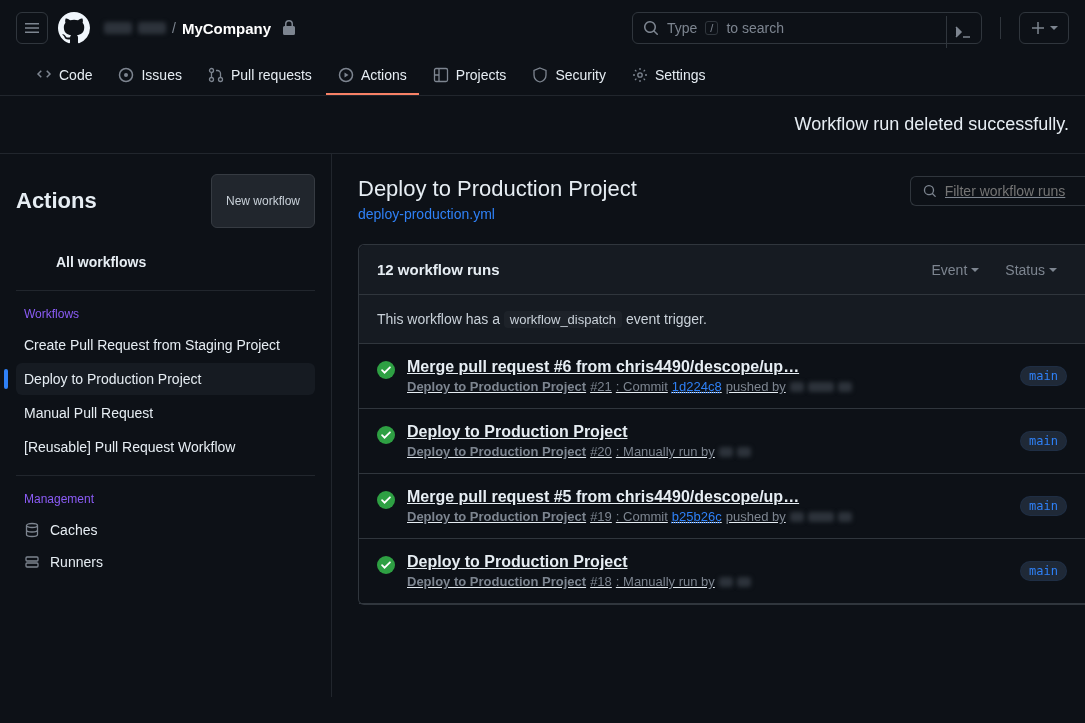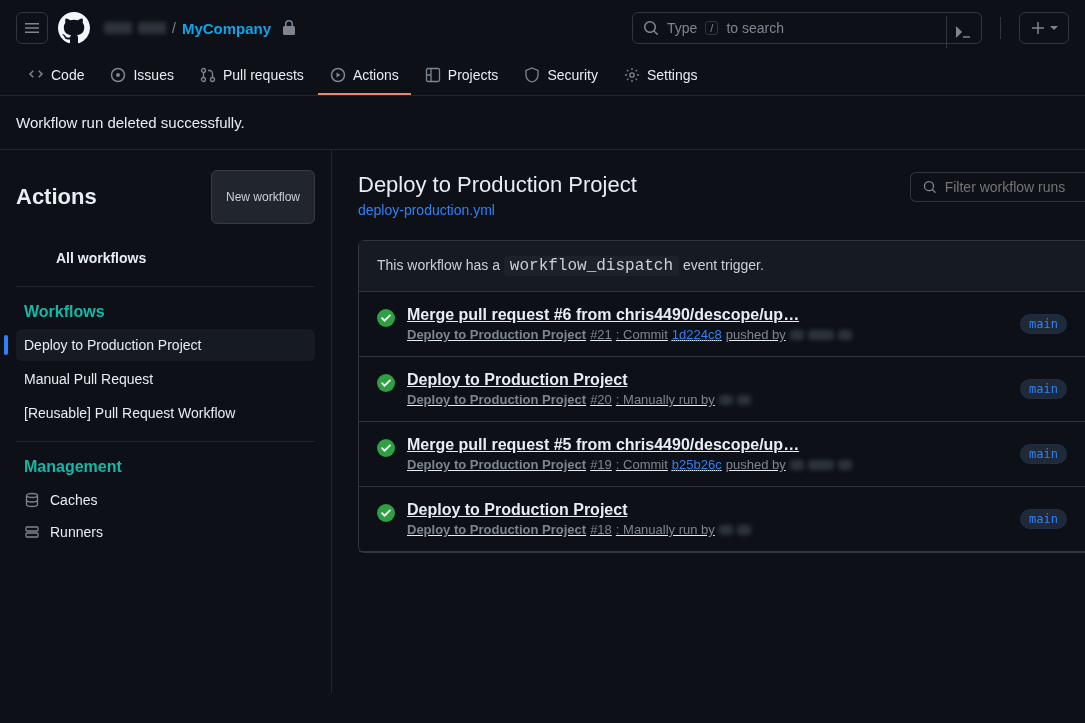--- a/index.html
+++ b/index.html
@@ -17,21 +17,21 @@
 }
 .hamburger-btn {
   width:32px; height:32px; border:1px solid #30363d; border-radius:6px;
   display:flex; align-items:center; justify-content:center; cursor:pointer;
   background:transparent;
 }
 .gh-logo { width:32px; height:32px; fill:#f0f6fc; cursor:pointer;}
 .breadcrumb { display:flex; align-items:center; gap:6px; margin-left:4px;}
 .blur-chip { background:#2d333b; border-radius:3px; display:inline-block; height:12px; filter:blur(2px);}
 .crumb-sep { color:#7d8590; }
-.crumb-repo { font-weight:600; color:#0ea5e9; font-size:15px;}
+.crumb-repo { font-weight:600; color:#ffffff; font-size:15px;}
 .lock-ico { fill:#7d8590; margin-left:4px;}
 .top-spacer { flex:1; }
 .search-wrap {
   display:flex; align-items:center; gap:8px; width:350px; height:32px;
   border:1px solid #30363d; border-radius:6px; padding:0 10px; color:#7d8590;
   position:relative; cursor:pointer;
 }
 .kbd { border:1px solid #30363d; border-radius:3px; padding:0 4px; font-size:11px; color:#7d8590;}
 .cmd-btn {
   width:32px; height:32px; border:1px solid #30363d; border-radius:6px;
@@ -39,86 +39,86 @@
   border:none; border-left:1px solid #30363d; border-radius:0;
 }
 .divider-v { width:1px; height:22px; background:#30363d; margin:0 8px;}
 .plus-btn {
   height:32px; border:1px solid #30363d; border-radius:6px; background:transparent;
   display:flex; align-items:center; padding:0 10px; gap:4px; color:#7d8590; cursor:pointer;
 }
 
 
 .repo-nav {
-  display:flex; align-items:flex-end; gap:2px; padding:0 16px; border-bottom:1px solid #21262d;
+  display:flex; align-items:flex-end; gap:2px; padding:0 24px; border-bottom:1px solid #21262d;
 }
 .nav-item {
   display:flex; align-items:center; gap:7px; padding:10px 12px; color:#e6edf3;
   border-bottom:2px solid transparent; font-size:14px; cursor:pointer;
 }
 .nav-item.active { border-bottom-color:#f78166;}
 .nav-item svg { fill:#7d8590; }
 
 
 .banner {
-  padding:18px 16px; border-bottom:1px solid #21262d; color:#e6edf3; font-size:15px;
+  padding:18px 16px; border-bottom:1px solid #21262d; color:#e6edf3; font-size:18px;text-align:right;
 }
 
 
 .page { display:flex; height:calc(100% - 180px);}
 .sidebar { width:332px; border-right:1px solid #21262d; padding:20px 16px;}
 .sb-head { display:flex; align-items:center; justify-content:space-between; margin-bottom:18px;}
 .sb-title { font-size:22px; font-weight:600; }
 .new-wf-btn {
   background:#21262d; border:1px solid #363b42; color:#c9d1d9; font-size:12px;
   padding:19px 14px; border-radius:6px; cursor:pointer;
 }
 .sb-link {
   display:block; padding:8px 8px; color:#e6edf3; border-radius:6px; cursor:pointer;
   margin-bottom:2px; font-size:14px;
 }
 .sb-link.bold { font-weight:700;margin-left:32px;}
-.sb-section-label { color:#14b8a6; font-size:16px; font-weight:700; margin:16px 0 8px 8px;}
+.sb-section-label { color:#8b5cf6; font-size:12px; font-weight:400; margin:16px 0 8px 8px;}
 .sb-divider { border:none; border-top:1px solid #21262d; margin:12px 0;}
 .sb-link.active {
   background:#161b22; position:relative;
 }
 .sb-link.active::before {
   content:""; position:absolute; left:-12px; top:6px; bottom:6px; width:4px;
   background:#2f81f7; border-radius:2px;
 }
 .sb-mgmt-item { display:flex; align-items:center; gap:10px; padding:8px 8px; color:#e6edf3; cursor:pointer;}
 .sb-mgmt-item svg { fill:#7d8590; stroke:#7d8590;}
 
 
 .main { flex:1; padding:22px 0 0 26px; overflow:hidden;}
 .main-head { display:flex; align-items:flex-start; justify-content:space-between; padding-right:0;}
 .wf-title { font-size:22px; font-weight:500; color:#e6edf3;}
 .wf-file { color:#2f81f7; font-size:14px; margin-top:4px; display:inline-block;}
 .filter-wrap {
   display:flex; align-items:center; gap:8px; border:1px solid #30363d; border-radius:6px;
-  padding:6px 12px; color:#7d8590; width:175px; border-right:none; border-top-right-radius:0; border-bottom-right-radius:0;
+  padding:6px 12px; color:#7d8590; width:175px; border-right:none; border-top-right-radius:0; border-bottom-right-radius:0;text-decoration:underline;
 }
 .filter-input { background:transparent; border:none; color:#e6edf3; outline:none; width:100%; font-size:14px;}
 
 
 .runs-panel { margin-top:22px; border:1px solid #30363d; border-right:none; border-radius:6px 0 0 6px; }
 .runs-head {
   display:flex; align-items:center; padding:16px 18px; background:#161b22;
   border-bottom:1px solid #30363d; border-radius:6px 0 0 0;
 }
 .runs-count { font-weight:600; font-size:15px;}
 .runs-head-spacer { flex:1;}
 .dd-btn { color:#7d8590; font-size:14px; margin-left:26px; cursor:pointer; display:flex; align-items:center; gap:4px;}
 .caret-dn { width:0; height:0; border-left:4px solid transparent; border-right:4px solid transparent; border-top:4px solid #7d8590;}
 
 .trigger-row { padding:16px 18px; border-bottom:1px solid #30363d; background:#161b22; color:#c9d1d9;}
 .trigger-row code {
-  font-family:Liberation Mono, monospace; background:#30363d4d;
-  padding:1px 6px; border-radius:4px; font-size:16px;
+  font-family:Liberation Sans, sans-serif; background:#30363d4d;
+  padding:1px 6px; border-radius:4px; font-size:13px;
 }
 
 .run-item { display:flex; align-items:flex-start; gap:12px; padding:14px 18px; border-bottom:1px solid #30363d;}
 .run-status-ico { flex-shrink:0; margin-top:3px;}
 .run-body { flex:1; min-width:0;text-decoration:underline;}
 .run-title { font-weight:600; font-size:16px; color:#e6edf3; white-space:nowrap; overflow:hidden; text-overflow:ellipsis; max-width:400px;}
 .run-sub { color:#7d8590; font-size:13px; margin-top:3px; display:flex; flex-wrap:wrap; align-items:center; gap:4px;}
 .run-sub .wf-name { font-weight:600; color:#7d8590;}
 .run-sub a.sha { color:#2f81f7; text-decoration:underline dotted;text-align:right;}
 .branch-badge {
@@ -233,20 +233,21 @@
 <div class="page">
 
   <div class="sidebar">
     <div class="sb-head">
       <div class="sb-title">Actions</div>
       <button class="new-wf-btn">New workflow</button>
     </div>
     <div class="sb-link bold">All workflows</div>
     <hr class="sb-divider">
     <div class="sb-section-label">Workflows</div>
+    <div class="sb-link">Create Pull Request from Staging Project</div>
     <div class="sb-link active">Deploy to Production Project</div>
     <div class="sb-link">Manual Pull Request</div>
     <div class="sb-link">[Reusable] Pull Request Workflow</div>
     <hr class="sb-divider">
     <div class="sb-section-label">Management</div>
     <div class="sb-mgmt-item">
       <svg class="ico" viewBox="0 0 16 16">
           <ellipse cx="8" cy="3.5" rx="5.5" ry="2" fill="none" stroke-width="1.3"></ellipse>
           <path d="M2.5 3.5v9c0 1.1 2.5 2 5.5 2s5.5-.9 5.5-2v-9M2.5 8c0 1.1 2.5 2 5.5 2s5.5-.9 5.5-2" fill="none" stroke-width="1.3"></path>
         </svg>
@@ -269,20 +270,32 @@
       </div>
       <div class="filter-wrap">
         <svg class="ico" viewBox="0 0 16 16">
             <path fill="#7d8590" d="M10.68 11.74a6 6 0 11 1.06-1.06l3.04 3.04a.75.75 0 11-1.06 1.06l-3.04-3.04zM11.5 7a4.5 4.5 0 10-9 0 4.5 4.5 0 009 0z"></path>
           </svg>
         <input class="filter-input" placeholder="Filter workflow runs" style="">
       </div>
     </div>
 
     <div class="runs-panel">
+      <div class="runs-head">
+        <span class="runs-count">12 workflow runs</span>
+        <div class="runs-head-spacer"></div>
+        <div class="dd-btn">
+          <span>Event</span>
+          <span class="caret-dn"></span>
+        </div>
+        <div class="dd-btn" style="margin-right:10px;">
+          <span>Status</span>
+          <span class="caret-dn"></span>
+        </div>
+      </div>
 
       <div class="trigger-row">
         <span>This workflow has a </span><code>workflow_dispatch</code><span> event trigger.</span>
       </div>
 
       <div id="runs-container">
           <div class="run-item">
     <svg class="ico18 run-status-ico" viewBox="0 0 16 16">
       <circle cx="8" cy="8" r="8" fill="#2ea043"></circle>
       <path d="M4.5 8.2l2.2 2.2L11.5 5.6" stroke="#fff" stroke-width="1.6" fill="none" stroke-linecap="round"></path>

